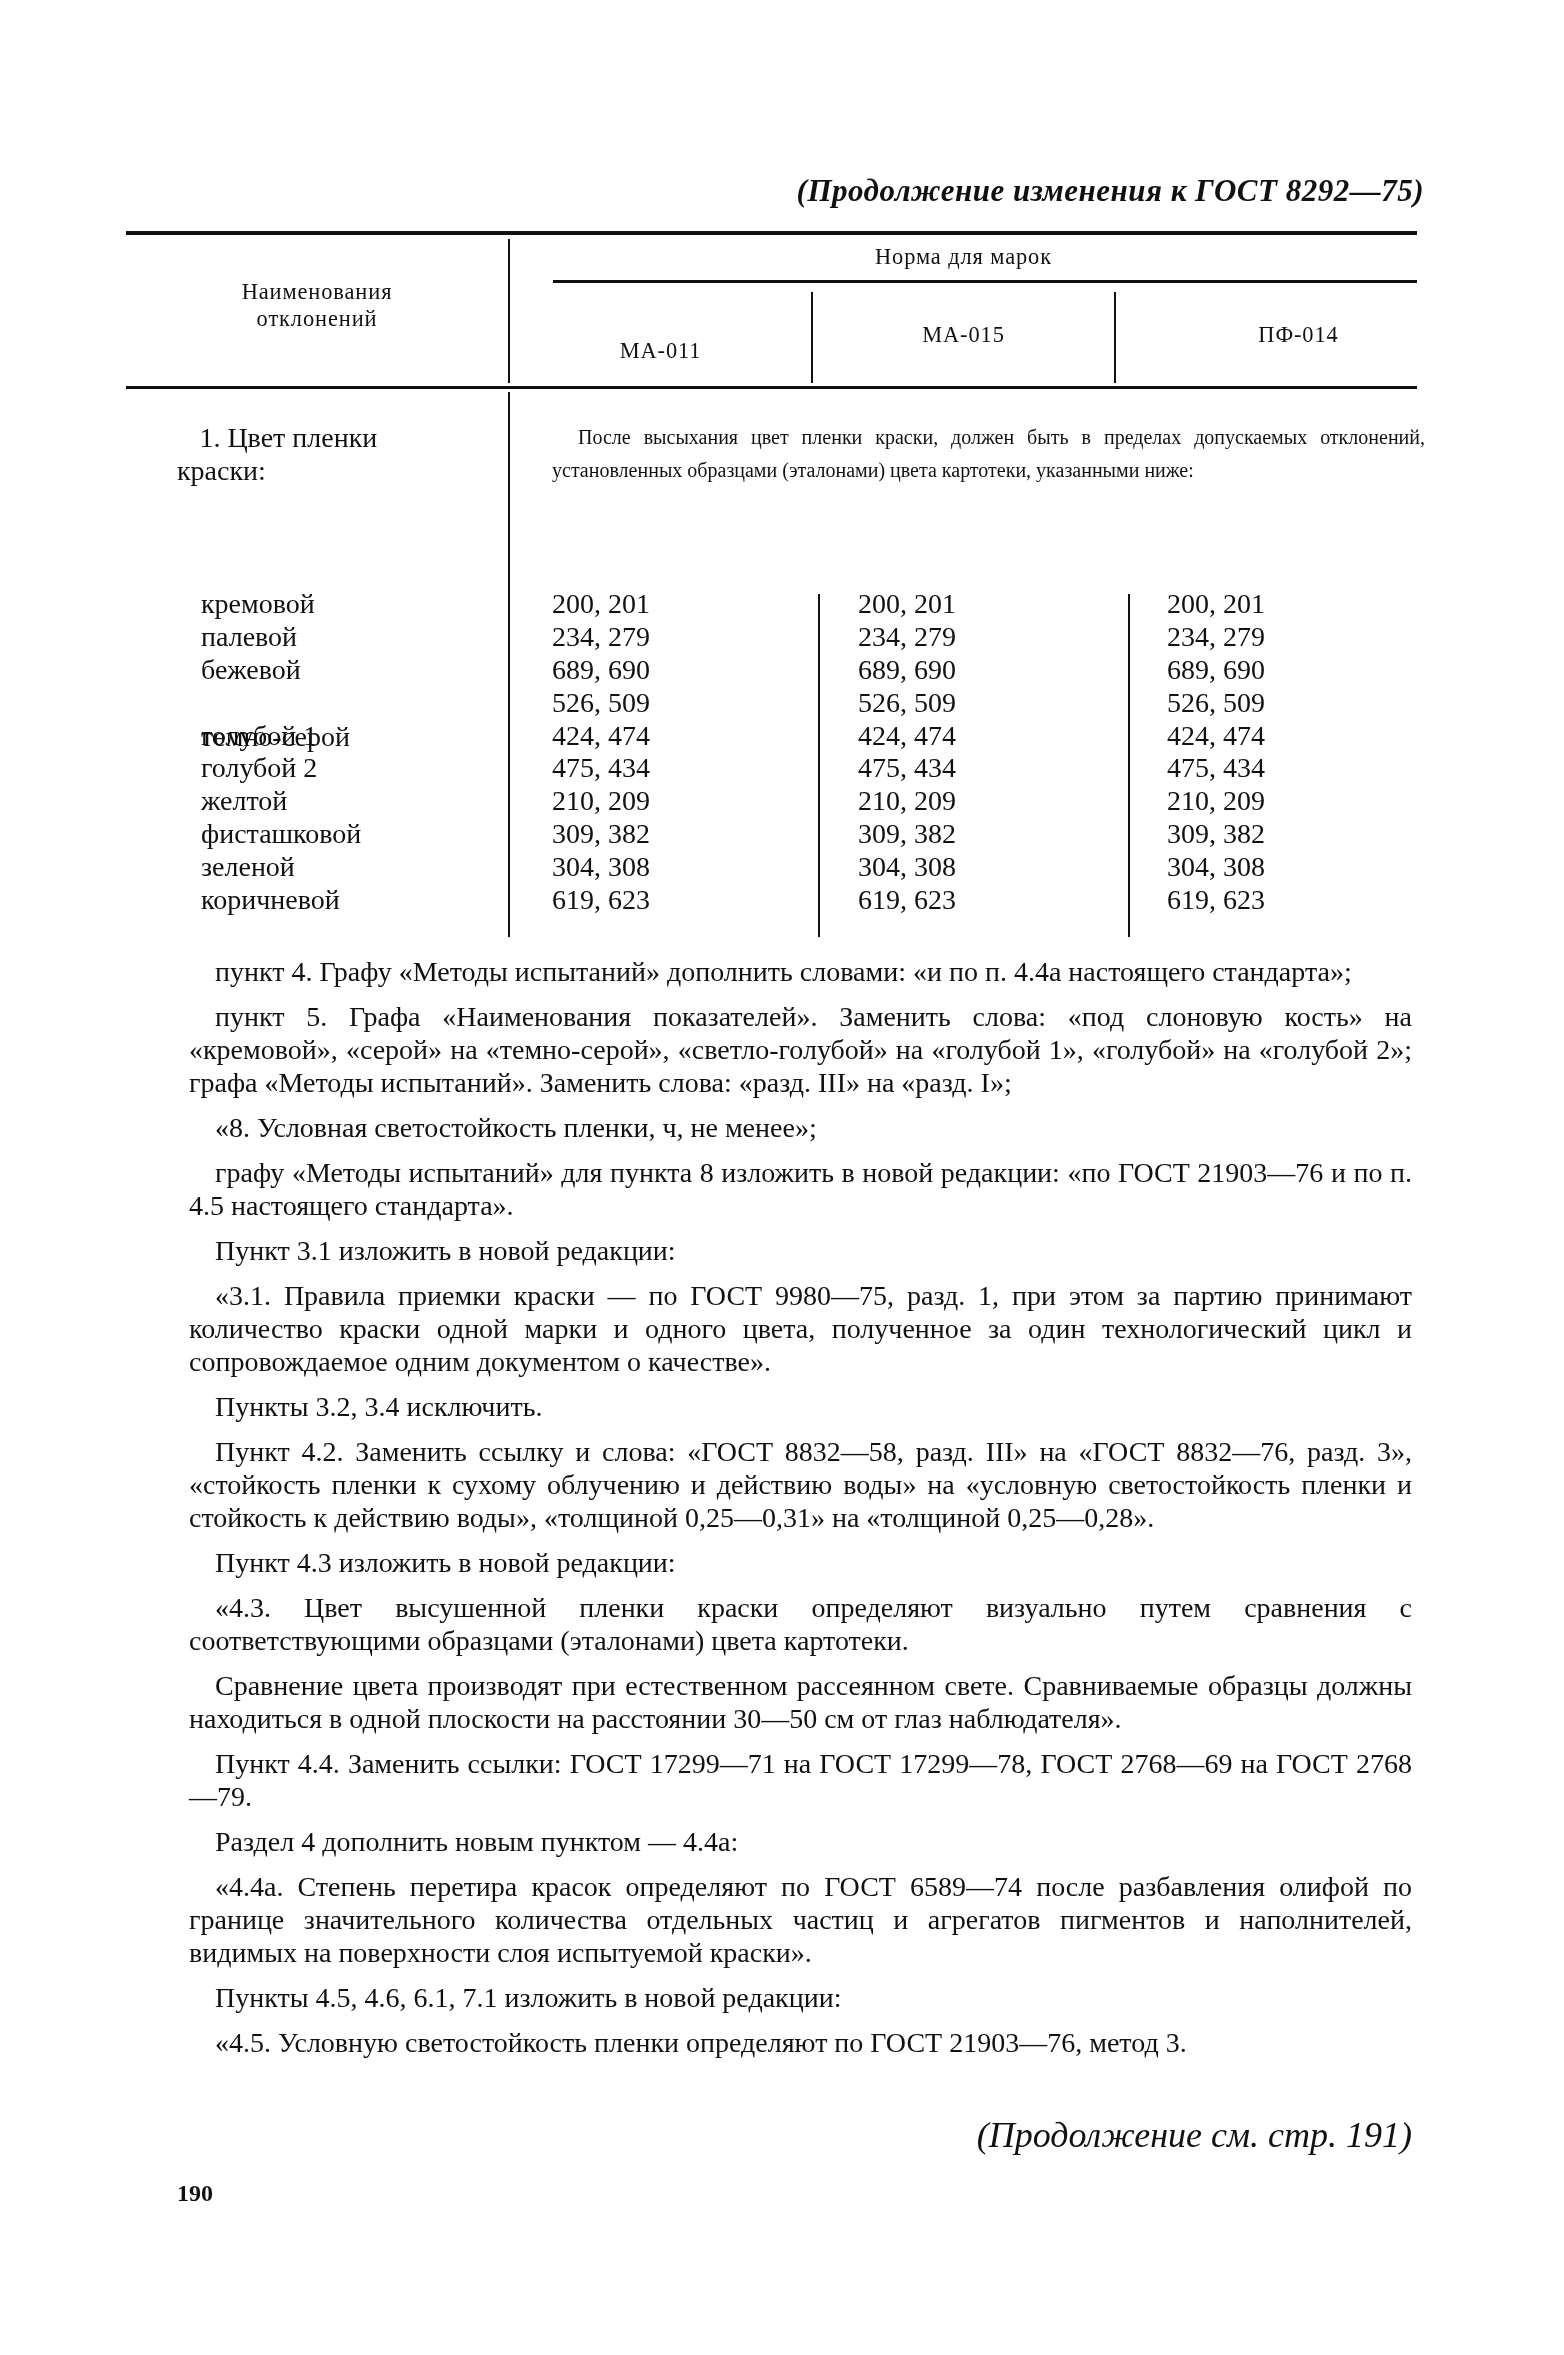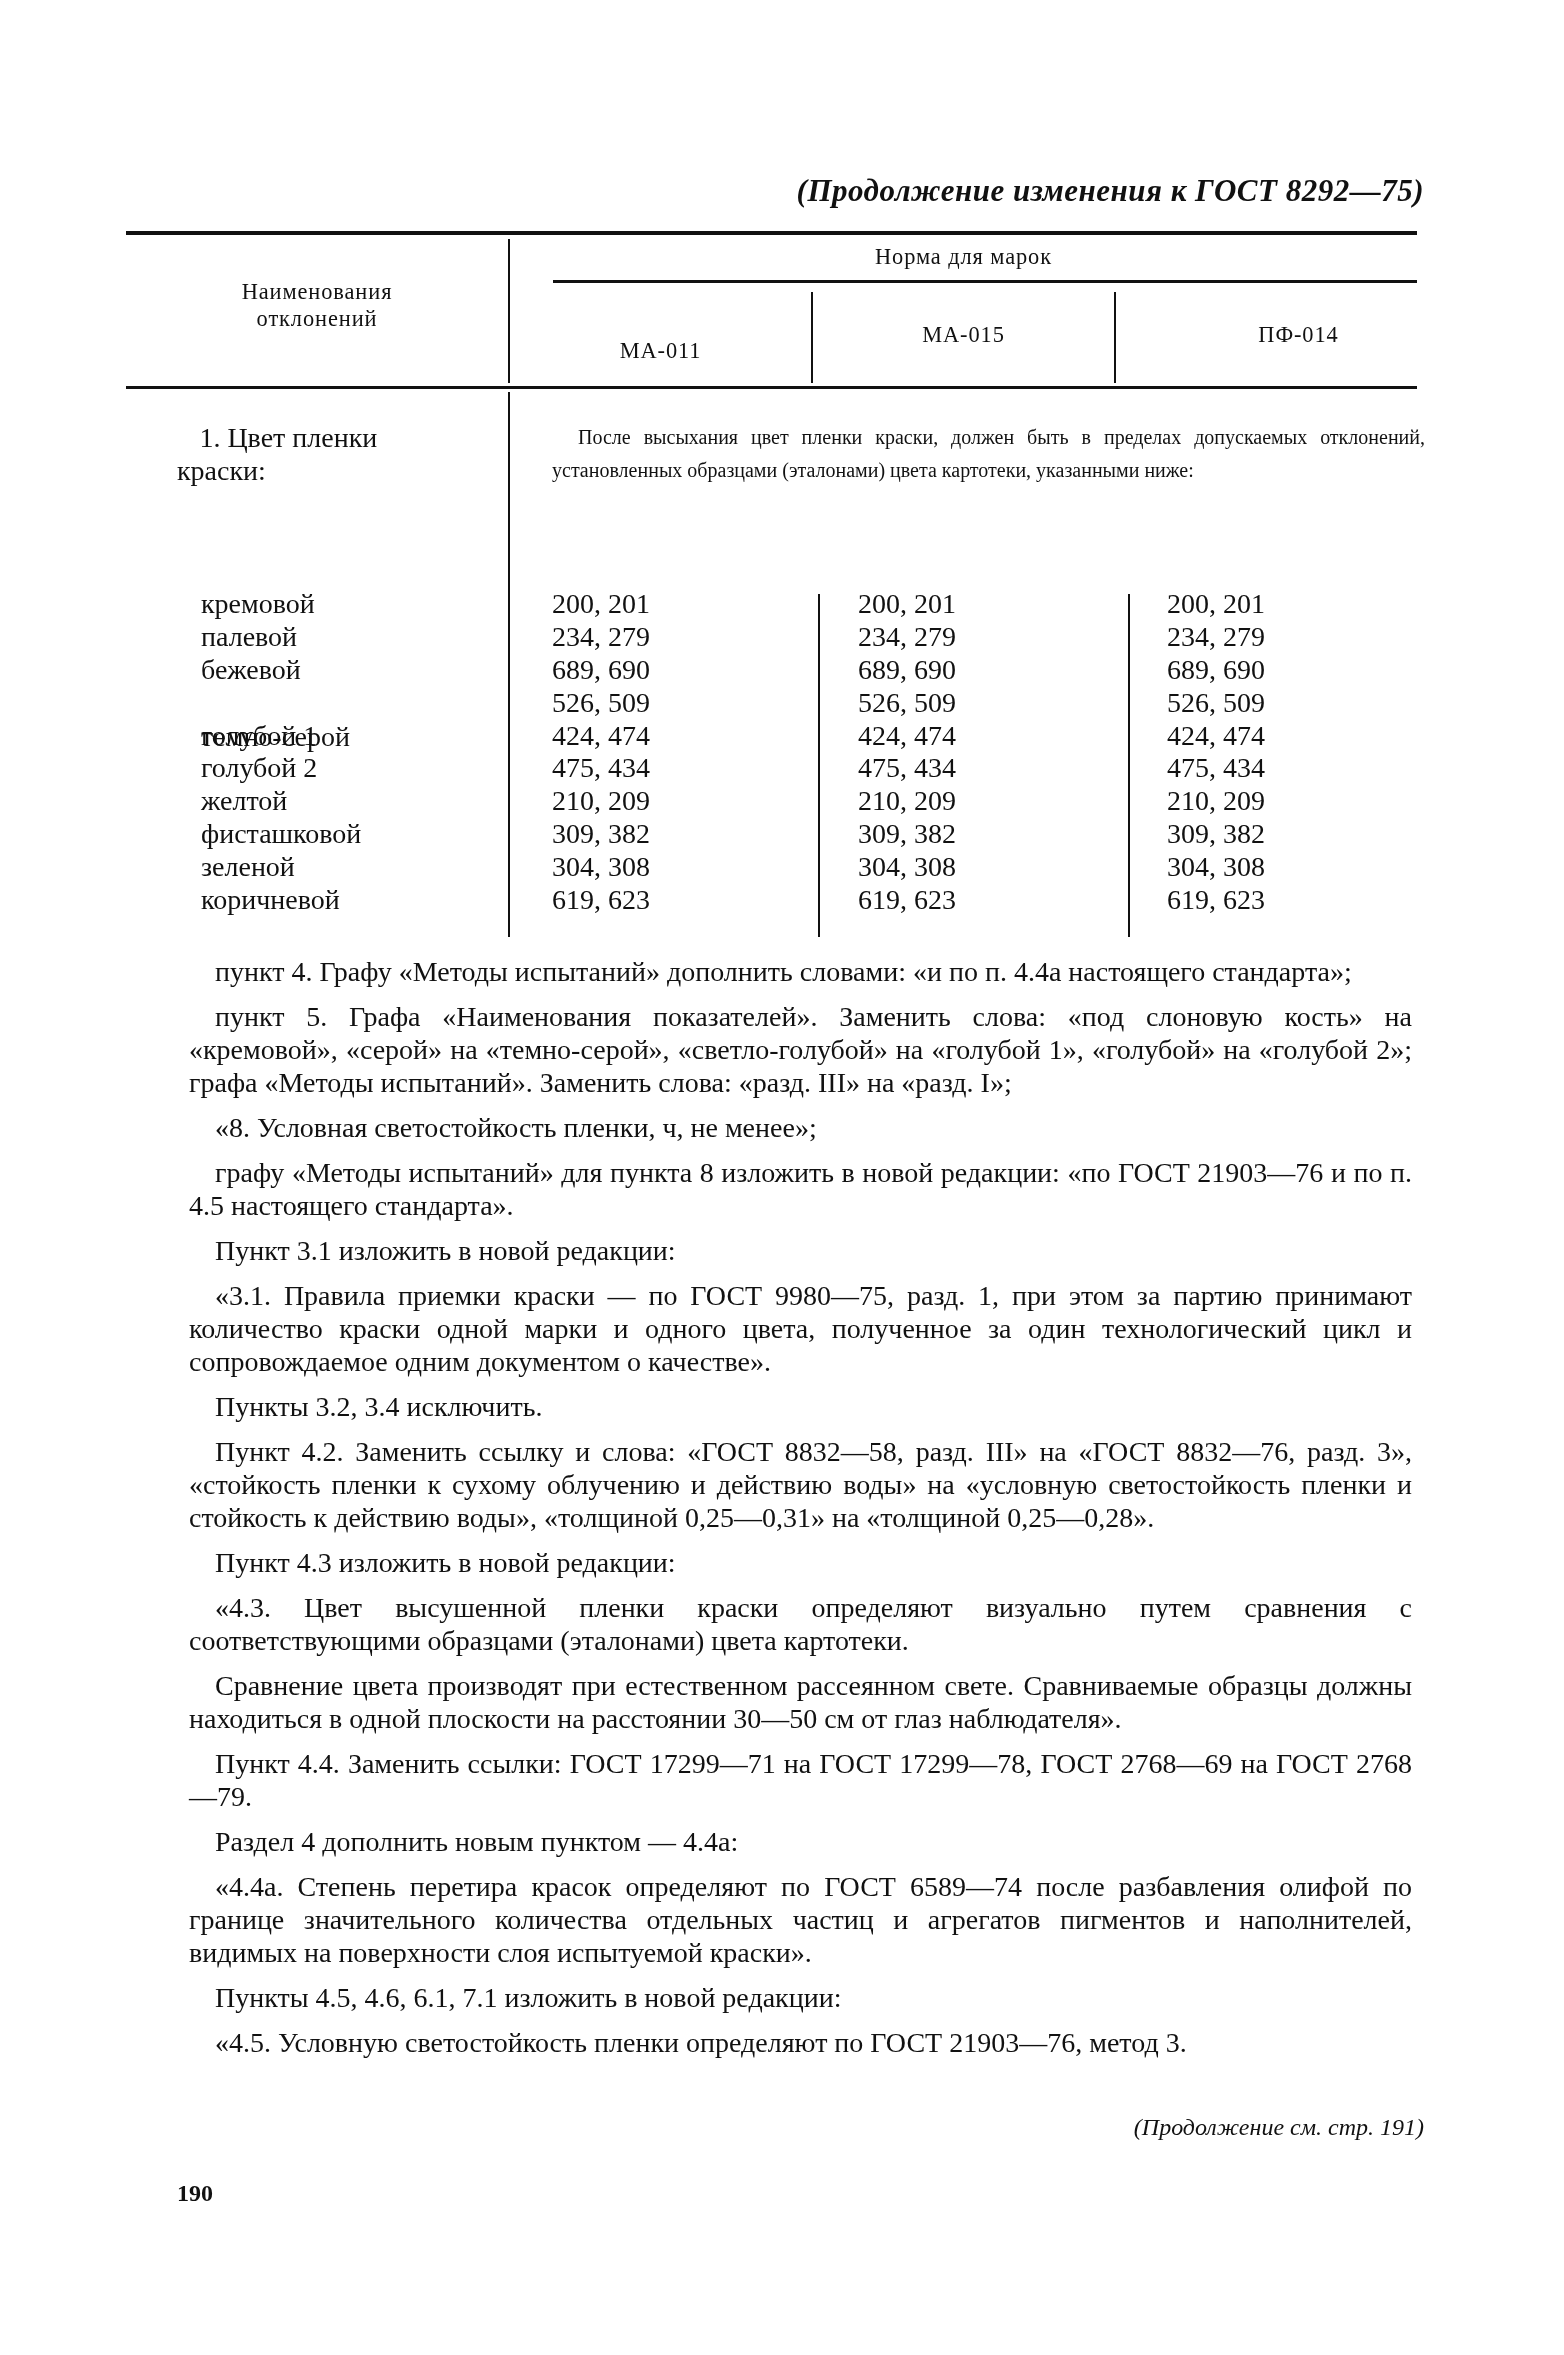--- a/index.html
+++ b/index.html
@@ -8,21 +8,21 @@
   .abs { position: absolute; }
   .running-head { top: 173px; right: 140px; font-size: 31px; font-style: italic; font-weight: bold; letter-spacing: 0.5px; }
   .rule { position: absolute; background: #111; }
   .vline { position: absolute; background: #111; width: 1.9px; }
   .hdr { font-size: 22.4px; letter-spacing: 0.9px; text-align: center; }
   .desc { position: absolute; left: 552px; top: 421px; width: 873px; font-size: 20px; line-height: 33px; text-align: justify; text-indent: 26px; }
   .rowlabel { position: absolute; font-size: 28px; line-height: 33px; }
   .val { position: absolute; font-size: 28px; line-height: 33px; }
   .body-text { position: absolute; left: 177px; top: 943px; width: 1247px; font-size: 28px; line-height: 33px; }
   .body-text p { margin: 12px; text-align: justify; text-indent: 26px; }
-  .footer-note { top: 2114px; right: 140px; font-size: 24px; font-style: italic; }
+  .footer-note { top: 2114px; right: 152px; font-size: 36px; font-style: italic; }
   .page-number { top: 2180px; left: 177px; font-size: 24px; font-weight: bold; }
 </style>
 </head>
 <body>
 
 <div class="abs running-head">(Продолжение изменения к ГОСТ 8292—75)</div>
 
 <div>
 
   <div class="rule" style="left:126px; top:231px; width:1291px; height:3.7px;"></div>

